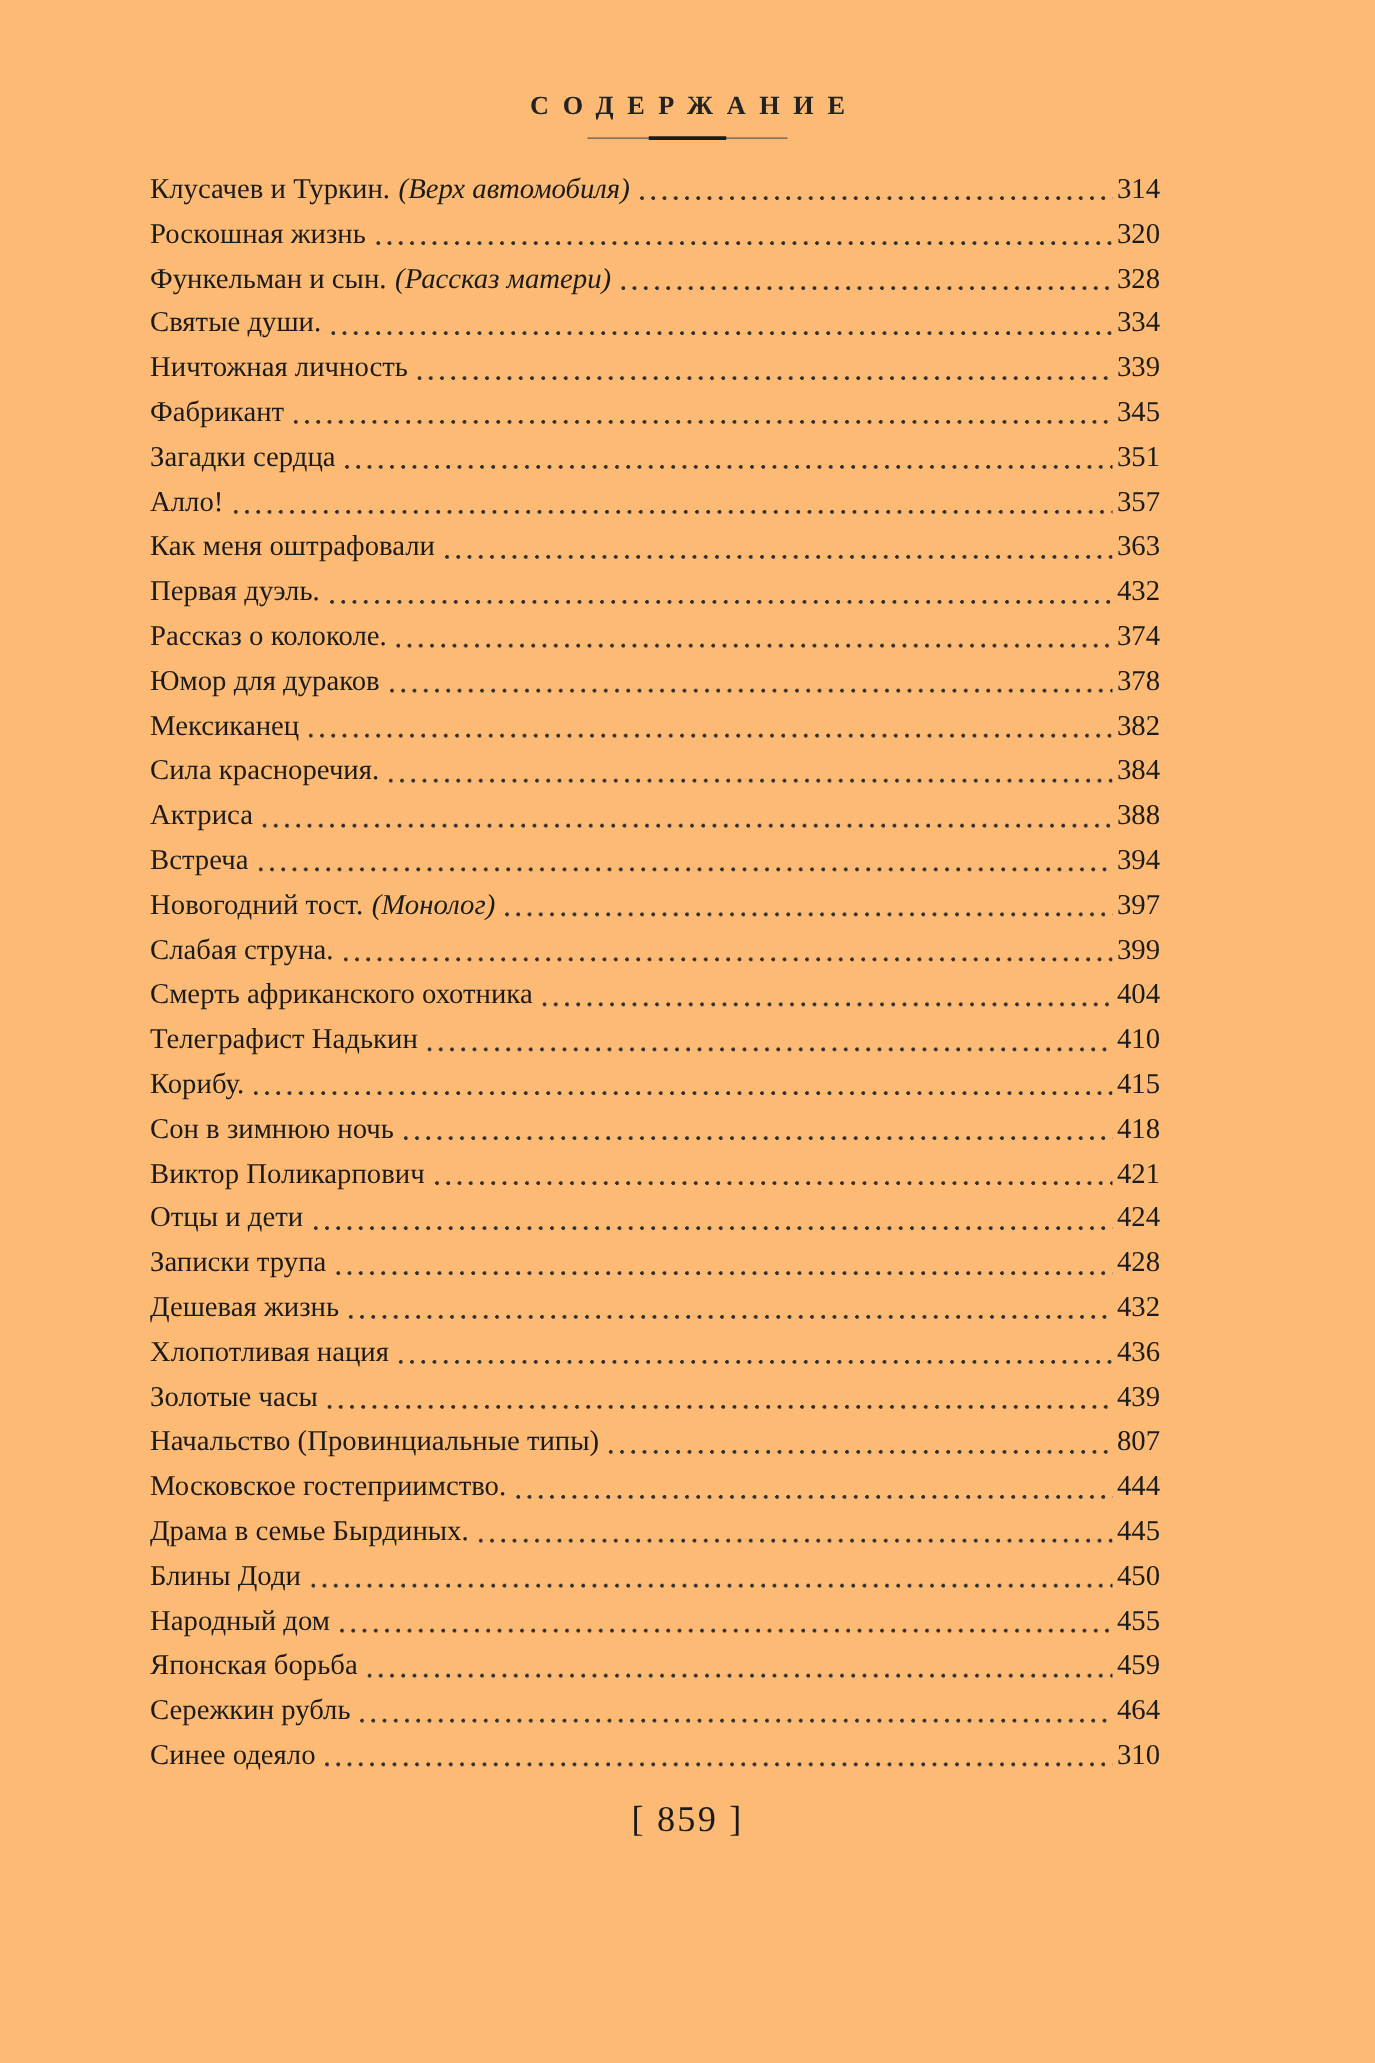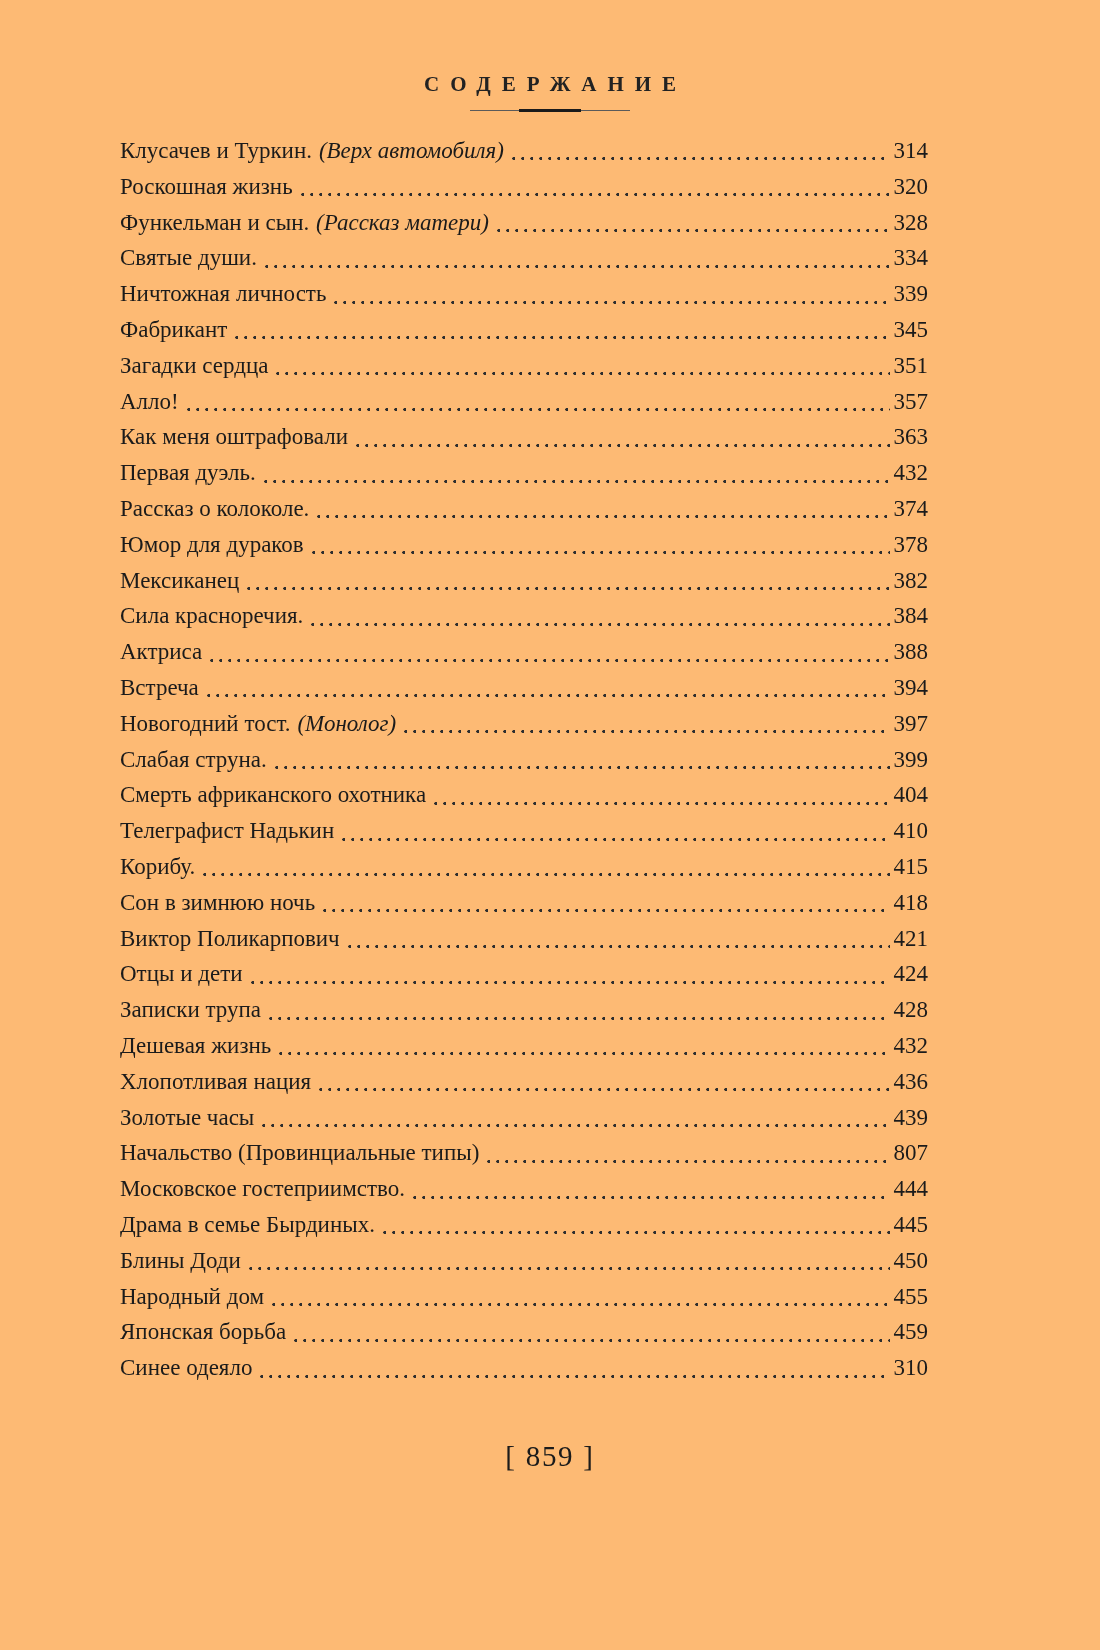--- a/index.html
+++ b/index.html
@@ -300,20 +300,25 @@
         <span class="toc-title">Народный дом</span>
         <span class="leader"></span>
         <span class="toc-page">455</span>
       </div>
       <div class="toc-row">
         <span class="toc-title">Японская борьба</span>
         <span class="leader"></span>
         <span class="toc-page">459</span>
       </div>
       <div class="toc-row">
+        <span class="toc-title">Сережкин рубль</span>
+        <span class="leader"></span>
+        <span class="toc-page">464</span>
+      </div>
+      <div class="toc-row">
         <span class="toc-title">Синее одеяло</span>
         <span class="leader"></span>
         <span class="toc-page">310</span>
       </div>
     </div>
 
   <div class="footer">
     <span class="footer-page-number">[ 859 ]</span>
   </div>
 

